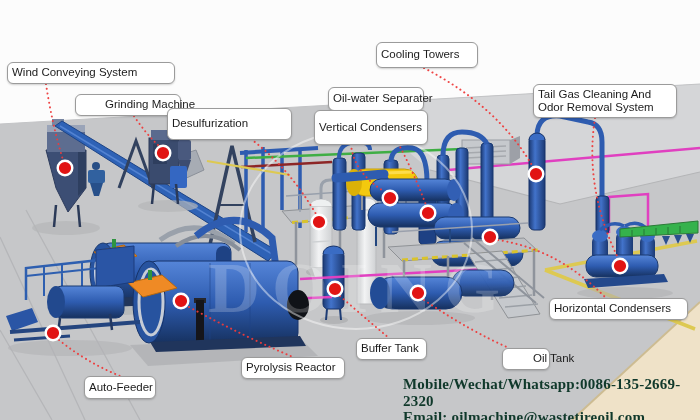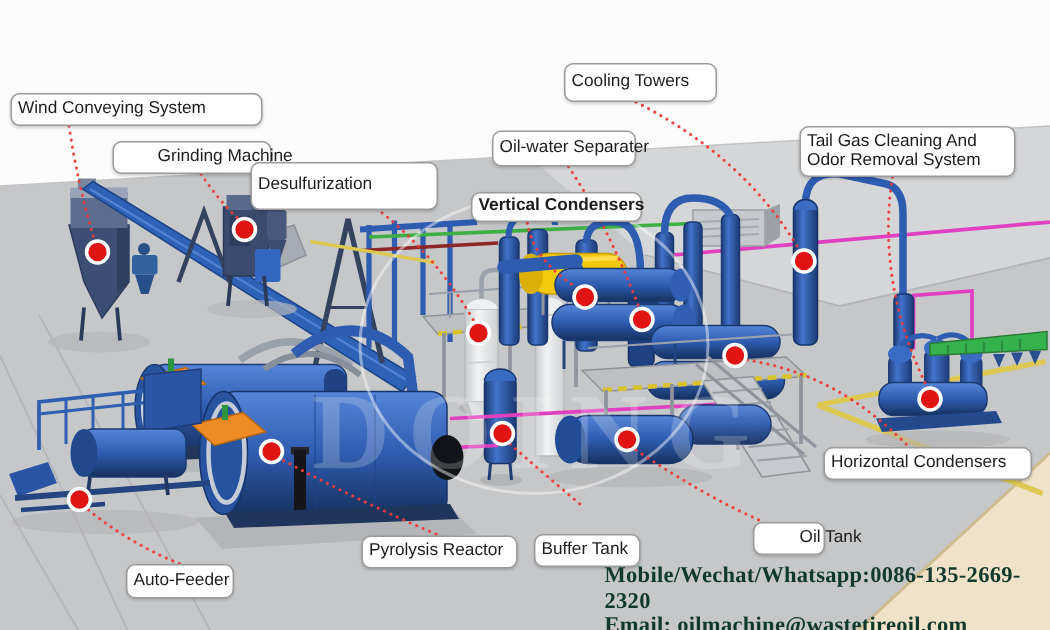--- a/index.html
+++ b/index.html
@@ -300,34 +300,34 @@
       </div>
       <div class="callout" style="left: 167px; top: 108px; width: 125px; height: 32px;">
         <div>Desulfurization</div>
       </div>
       <div class="callout" style="left: 376px; top: 42px; width: 102px; height: 26px;">
         <div>Cooling Towers</div>
       </div>
       <div class="callout" style="left: 328px; top: 87px; width: 96px; height: 24px;">
         <div>Oil-water Separater</div>
       </div>
-      <div class="callout" style="left: 314px; top: 128px; width: 114px; height: 20px; font-weight: bold;">
+      <div class="callout" style="left: 314px; top: 110px; width: 114px; height: 35px;">
         <div>Vertical Condensers</div>
       </div>
       <div class="callout" style="left: 533px; top: 84px; width: 144px; height: 34px;">
         <div>Tail Gas Cleaning And</div>
         <div>Odor Removal System</div>
       </div>
       <div class="callout" style="left: 241px; top: 357px; width: 104px; height: 22px;">
         <div>Pyrolysis Reactor</div>
       </div>
       <div class="callout" style="left: 84px; top: 376px; width: 72px; height: 23px;">
         <div>Auto-Feeder</div>
       </div>
-      <div class="callout" style="left: 356px; top: 338px; width: 71px; height: 22px; margin-top: 18px;">
+      <div class="callout" style="left: 356px; top: 338px; width: 71px; height: 22px;">
         <div>Buffer Tank</div>
       </div>
       <div class="callout" style="left: 502px; top: 348px; width: 48px; height: 22px; padding-left: 30px;">
         <div>Oil Tank</div>
       </div>
       <div class="callout" style="left: 549px; top: 298px; width: 139px; height: 22px;">
         <div>Horizontal Condensers</div>
       </div>
     </div>
 

